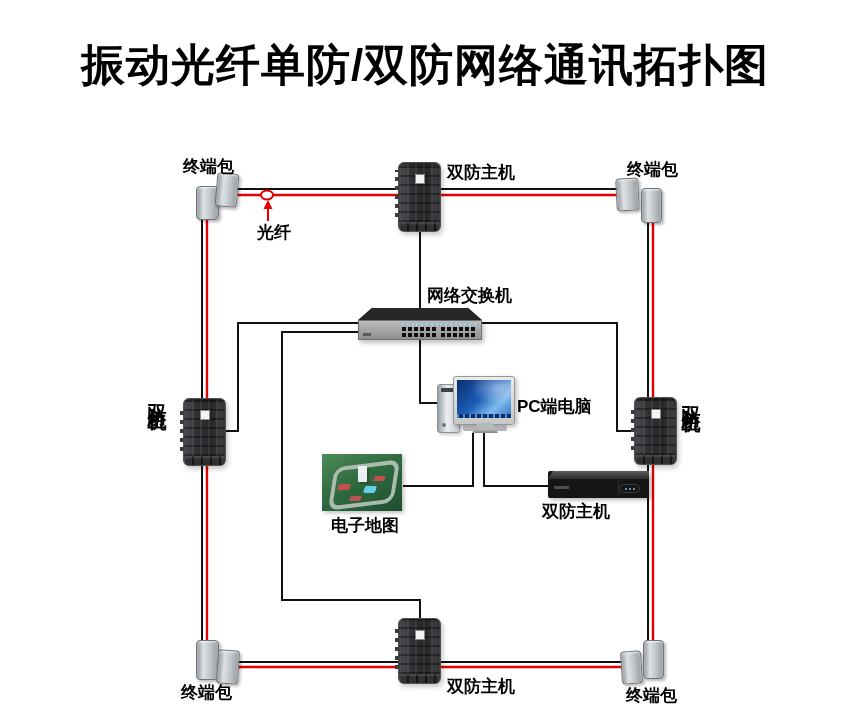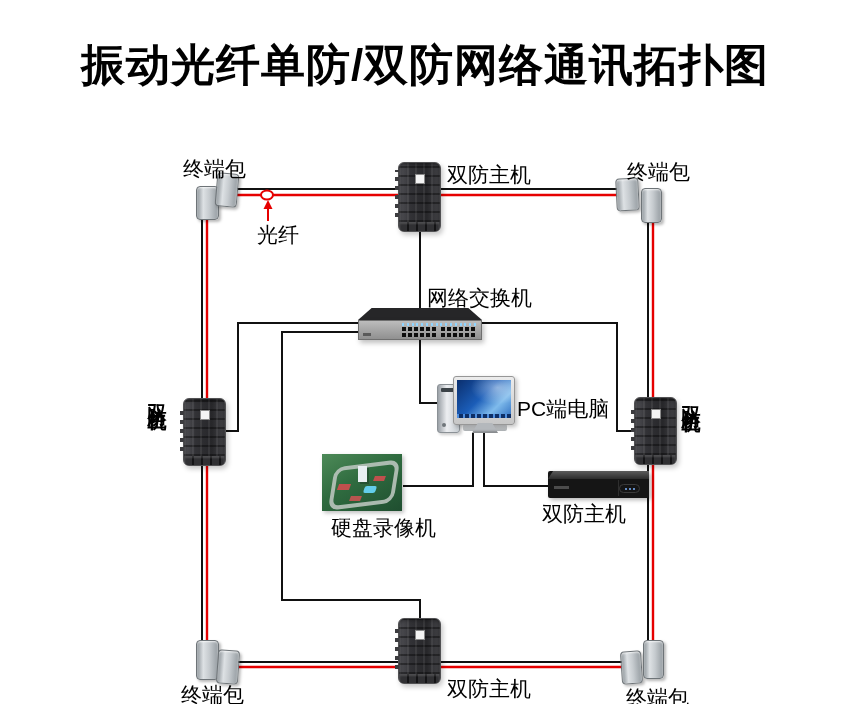--- a/index.html
+++ b/index.html
@@ -8,21 +8,21 @@
     font-family:"Liberation Sans","DejaVu Sans",sans-serif;color:#000;margin-top:24px;
   }
   
   .title{
     position:absolute;left:0;top:12px;width:850px;text-align:center;
     font-size:44px;font-weight:900;letter-spacing:1px;color:#000;
   }
   
   svg.wires{position:absolute;left:0;top:0;z-index:1;}
   
-  .lbl{position:absolute;font-size:21px;font-weight:normal;white-space:nowrap;z-index:5;}
+  .lbl{position:absolute;font-size:17px;font-weight:bold;white-space:nowrap;z-index:5;}
   .lbl-v{
     position:absolute;font-size:19px;font-weight:bold;z-index:5;
     writing-mode:vertical-rl;text-orientation:upright;letter-spacing:3px;line-height:1;
   }
   .lbl-fiber{color:#000;}
   
   .host{
     position:absolute;z-index:3;border-radius:6px;border:1px solid #515153;
     background:
       repeating-linear-gradient(90deg,rgba(255,255,255,0.07) 0 2px,rgba(0,0,0,0) 2px 8px),
@@ -255,17 +255,17 @@
   <div class="lbl" style="left:181px;top:657px;">终端包</div>
   <div class="lbl" style="left:626px;top:660px;">终端包</div>
 
   <div class="lbl" style="left:447px;top:137px;">双防主机</div>
   <div class="lbl" style="left:447px;top:651px;">双防主机</div>
   <div class="lbl-v" style="left:148px;top:364px;">双防主机</div>
   <div class="lbl-v" style="left:682px;top:366px;">双防主机</div>
 
   <div class="lbl" style="left:427px;top:260px;text-align:right;">网络交换机</div>
   <div class="lbl" style="left:517px;top:371px;">PC端电脑</div>
-  <div class="lbl" style="left:331px;top:490px;">硬盘录像机</div>
+  <div class="lbl" style="left:331px;top:490px;">电子地图</div>
   <div class="lbl" style="left:542px;top:476px;">双防主机</div>
   <div class="lbl lbl-fiber" style="left:257px;top:197px;">光纤</div>
 
 </div>
 
 </body></html>

